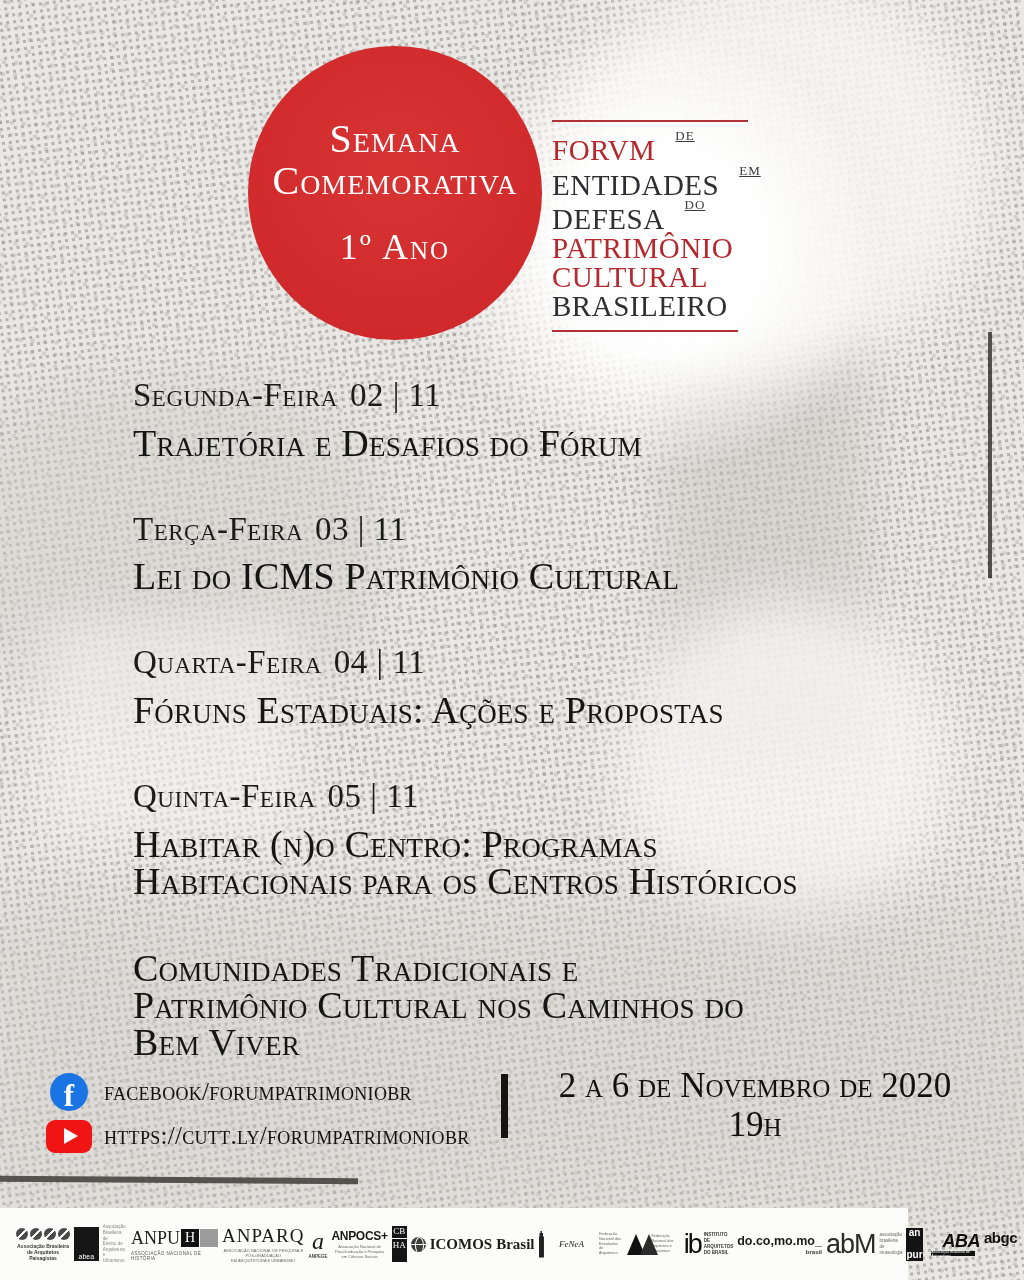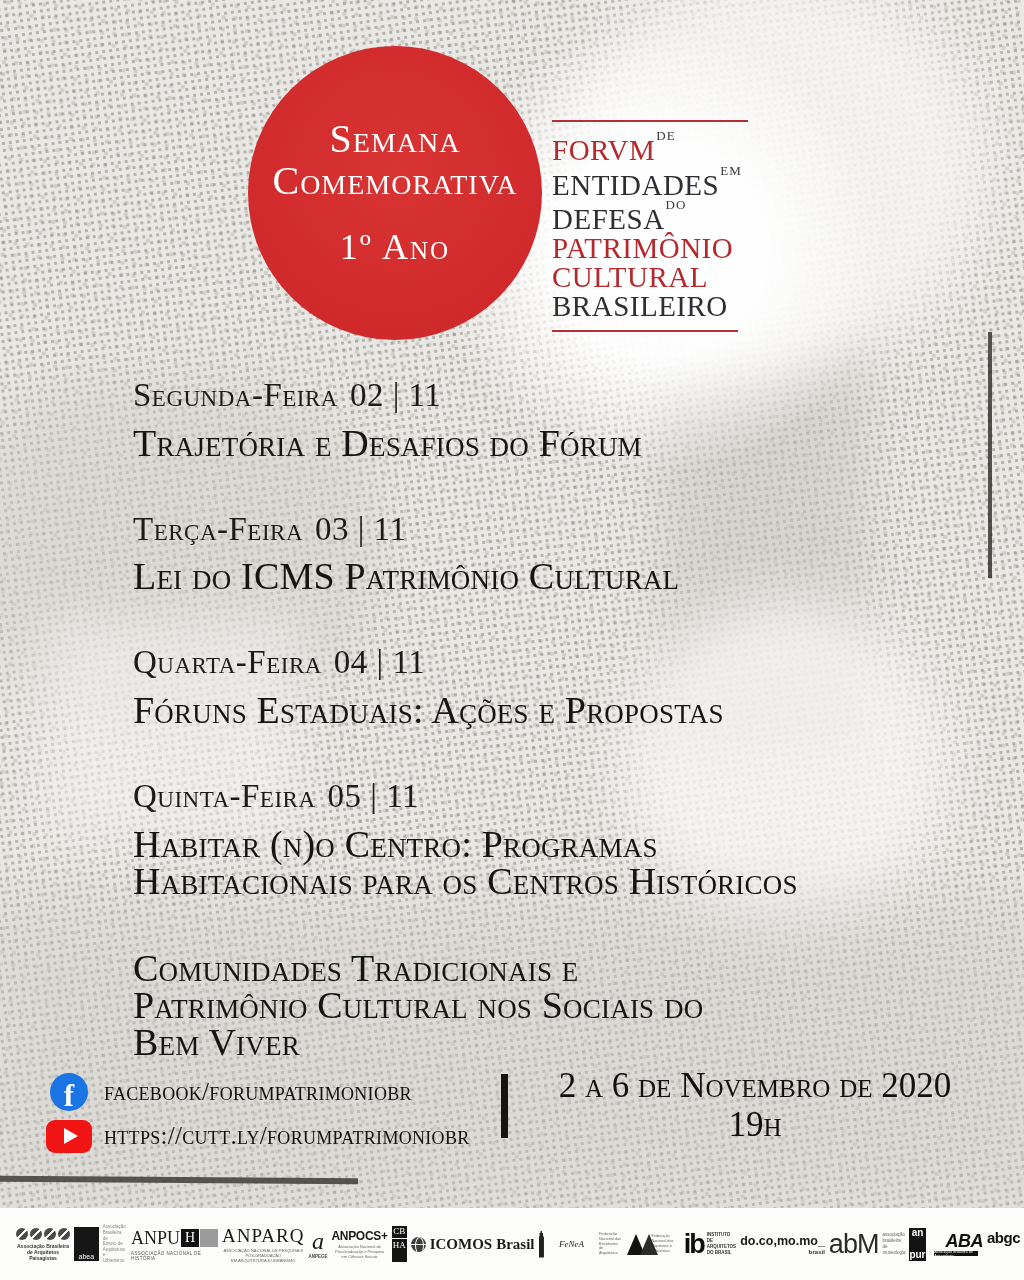--- a/index.html
+++ b/index.html
@@ -37,22 +37,22 @@
 
   
   .glow { position:absolute; left:438px; top:30px; width:440px; height:440px; border-radius:50%;
     background:radial-gradient(circle, rgba(255,255,255,.95) 34%, rgba(255,255,255,0) 72%); z-index:2; }
   .flogo { position:absolute; left:552px; top:120px; width:204px; z-index:3; color:#2e2e33; }
   .flogo .rule { height:2px; background:#b03136; }
   .flogo .rule.top { width:196px; margin-bottom:8px; }
   .flogo .rule.bot { width:186px; margin-top:9px; }
   .flogo .ln { font-size:29px; line-height:29px; letter-spacing:.5px; white-space:nowrap; }
   .flogo .red { color:#b4292d; }
-  .flogo sup.sm { font-size:13px; letter-spacing:1px; margin-left:1px; color:#3a3a40;
-    display:inline-block; transform:translateY(-9px); }
+  .flogo sup.sm { font-size:13px; letter-spacing:1px; margin-left:20px; color:#3a3a40;
+    display:inline-block; transform:translateY(-9px);text-decoration:underline; }
 
   
   .schedule { position:absolute; left:133px; top:378px; width:845px; z-index:3; }
   .session { margin-bottom:50px; }
   .s-day { font-size:33px; font-variant:small-caps; color:#1b1b19; letter-spacing:.5px; line-height:1.05; }
   .s-date { margin-left:12px; }
   .s-title { margin-top:12px; }
   .s-line { font-size:38px; line-height:37px; font-variant:small-caps; color:#151513; letter-spacing:.2px; }
 
   
@@ -65,21 +65,21 @@
   .yt-icon::after { content:""; position:absolute; left:18px; top:8px; border-left:14px solid #fff;
     border-top:8.5px solid transparent; border-bottom:8.5px solid transparent; }
   .soc-text { margin-left:16px; font-variant:small-caps; font-size:25px; color:#12110f; letter-spacing:.3px; }
   .divider { position:absolute; left:501px; top:1074px; width:7px; height:64px; background:#15140f; z-index:3; }
   .when { position:absolute; left:515px; top:1066px; width:480px; text-align:center; z-index:3;
     font-variant:small-caps; color:#12110f; }
   .when-date { font-size:35px; line-height:1.15; }
   .when-time { font-size:35px; line-height:1.1; }
 
   
-  .partners { position:absolute; left:0; top:1208px; width:1024px; height:72px; background:#fcfcfb;
+  .partners { position:absolute; left:0; top:1208px; width:908px; height:72px; background:#fcfcfb;
     display:flex; align-items:center; justify-content:space-between; padding:0 14px 0 16px; gap:4px; z-index:4;
     font-family:"Liberation Sans", sans-serif; color:#222; }
   .pcol { display:flex; flex-direction:column; align-items:center; }
   .prow { display:flex; align-items:center; }
   .sub { white-space:pre-line; color:#666; }
   .abap-circles { display:flex; gap:2px; }
   .abap-c { width:12px; height:12px; border-radius:50%;
     background:linear-gradient(315deg,#4a4a4a 42%, #fff 42%, #fff 58%, #4a4a4a 58%); }
   .p-abap .sub { font-size:5px; font-weight:bold; color:#333; text-align:center; margin-top:3px; line-height:1.2; }
   .p-abea { gap:4px; }
@@ -113,21 +113,21 @@
   .fenea-t { font-family:"Liberation Serif",serif; font-style:italic; font-size:9px; color:#222; }
   .p-fenea .sub { font-size:3.8px; line-height:1.3; }
   .p-fna { gap:3px; }
   .fna-m { position:relative; width:32px; height:21px; }
   .fna-m::before, .fna-m::after { content:""; position:absolute; bottom:0;
     border-left:9px solid transparent; border-right:9px solid transparent; border-bottom:21px solid #111; }
   .fna-m::before { left:0; }
   .fna-m::after { left:13px; border-bottom-color:#2b2b2b; }
   .p-fna .sub { font-size:3.8px; line-height:1.3; }
   .p-iab { gap:3px; }
-  .iab-t { font-weight:700; font-size:27px; letter-spacing:-2px; color:#0d0d0d; line-height:1; }
+  .iab-t { font-weight:400; font-size:27px; letter-spacing:-2px; color:#0d0d0d; line-height:1; }
   .p-iab .sub { font-size:4.5px; font-weight:bold; color:#333; line-height:1.3; }
   .doco-t { font-weight:800; font-size:12.5px; color:#1a1a1a; }
   .doco-sub { font-size:6px; font-weight:700; color:#333; align-self:flex-end; margin-top:1px; }
   .p-abm { gap:4px; }
   .abm-t { font-size:27px; letter-spacing:-1px; color:#2a2a2a; line-height:1; }
   .p-abm .sub { font-size:4.5px; line-height:1.3; }
   .p-anpur { width:33px; height:33px; background:#131313; color:#fff; display:flex; flex-direction:column;
     align-items:center; justify-content:space-between; font-size:10px; font-weight:800; line-height:1.05; }
   .aba-t { font-style:italic; font-weight:900; font-size:18px; letter-spacing:-.5px; color:#0e0e0e; line-height:1;margin-left:16px; }
   .aba-bar { width:44px; height:5px; background:#111; margin-top:1px; color:#fff; font-size:3.5px;
@@ -200,21 +200,21 @@
       <div class="s-day"><span>Quinta-Feira</span><span class="s-date">05 | 11</span></div>
       <div class="s-title">
         <div class="s-line">Habitar (n)o Centro: Programas</div>
         <div class="s-line">Habitacionais para os Centros Históricos</div>
       </div>
     </div>
 
     <div class="session">
       <div class="s-title">
         <div class="s-line">Comunidades Tradicionais e</div>
-        <div class="s-line">Patrimônio Cultural nos Sociais do</div>
+        <div class="s-line">Patrimônio Cultural nos Caminhos do</div>
         <div class="s-line">Bem Viver</div>
       </div>
     </div>
 
   </div>
 
   <div class="social">
     <div class="soc-row">
       <span class="fb-icon">f</span>
       <span class="soc-text">facebook/forumpatrimoniobr</span>

